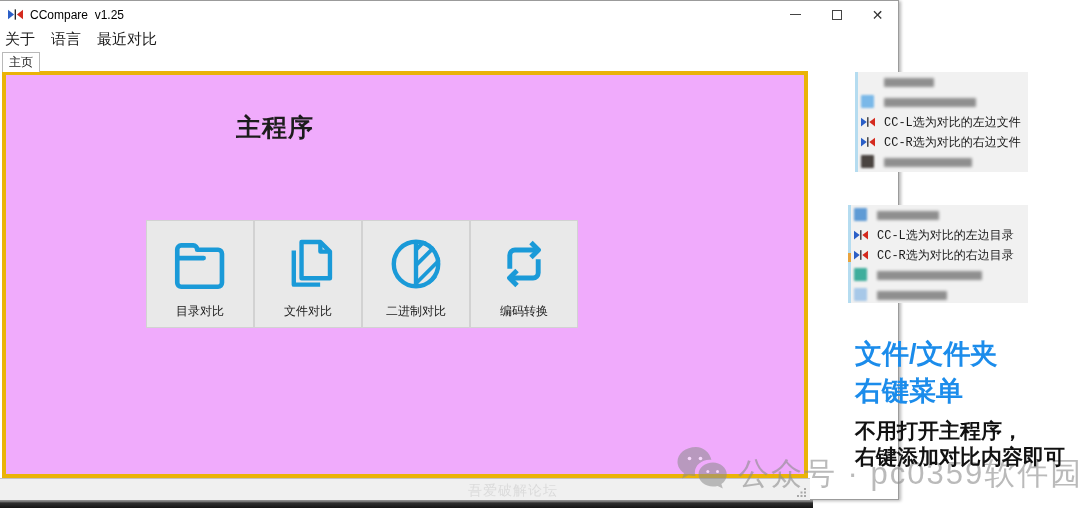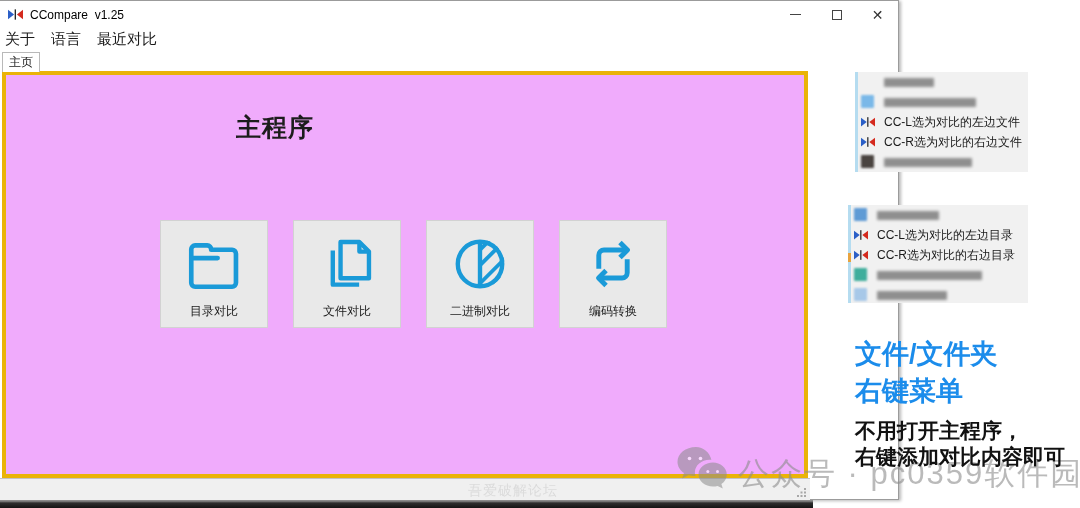--- a/index.html
+++ b/index.html
@@ -29,21 +29,21 @@
 
   .tab { position:absolute; left:2px; top:51px; width:38px; height:20px; background:#fff;
     border:1px solid #b9b9b9; border-bottom:none; z-index:3;
     font-size:12px; color:#1a1a1a; display:flex; align-items:center; justify-content:center; }
   .content { position:absolute; left:2px; top:70px; width:806px; height:407px;
     background:#f0abfc; border:4px solid #eab308; z-index:2; }
 
   .page-heading { position:absolute; left:230px; top:36px; font-size:25px; font-weight:bold;
     color:#1c1c1c; letter-spacing:1px; }
 
-  .tile-row { position:absolute; left:154px; top:145px; display:flex; gap:25px; }
+  .tile-row { position:absolute; left:140px; top:145px; display:flex; }
   .tile { width:108px; height:108px; background:#e9e9e9; border:1px solid #d2d2d2;
     display:flex; flex-direction:column; align-items:center; cursor:default; }
   .tile-icon { width:62px; height:62px; margin-top:12px; }
   .tile-label { font-size:12px; color:#1a1a1a; margin-top:8px; }
 
   .statusbar { position:absolute; left:0; top:477px; width:810px; height:22px;
     background:#f0f0f0; border-top:1px solid #c3c3c3; }
   .status-watermark { position:absolute; left:468px; top:3px; font-size:14px; color:#dbdbdb;
     letter-spacing:1px; }
   .resize-grip { position:absolute; right:3px; bottom:2px; }
@@ -52,21 +52,21 @@
     background:linear-gradient(#8b8b8b 0, #8b8b8b 1px, #2e2e2e 3px, #141414 100%); z-index:1; }
 
   
   .ctx-panel { position:absolute; background:#f1f1f1; z-index:1; overflow:hidden; }
   .ctx-panel-1 { left:855px; top:72px; width:173px; height:100px; }
   .ctx-panel-2 { left:848px; top:205px; width:180px; height:98px; }
   .ctx-accent { position:absolute; left:0; top:0; width:3px; height:100%; background:#b5dcf0; }
   .ctx-accent-orange { position:absolute; left:0; top:48px; width:3px; height:9px; background:#e8a33d; }
   .ctx-row { position:relative; height:20px; display:flex; align-items:center; padding-left:6px; }
   .ctx-icon-slot { width:14px; height:14px; margin-right:9px; flex:0 0 auto; }
-  .ctx-label { font-size:12px; color:#1a1a1a; white-space:nowrap; }
+  .ctx-label { font-size:12px; color:#1a1a1a; white-space:nowrap;font-family:Liberation Mono, monospace; }
   .blur-text { height:9px; border-radius:1px; background:#8f8f8f; filter:blur(1.5px); }
   .blur-icon { width:13px; height:13px; border-radius:1px; filter:blur(1px); }
   .indent-noicon { margin-left:23px; }
 
   
   .annotation { position:absolute; left:855px; top:336px; z-index:6; }
   .ann-blue { font-size:27px; font-weight:bold; color:#1b8ceb; line-height:37px; white-space:nowrap; }
   .ann-black { font-size:21px; font-weight:bold; color:#111; line-height:26px; white-space:nowrap; }
   .ann-black-wrap { margin-top:8px; }
 

